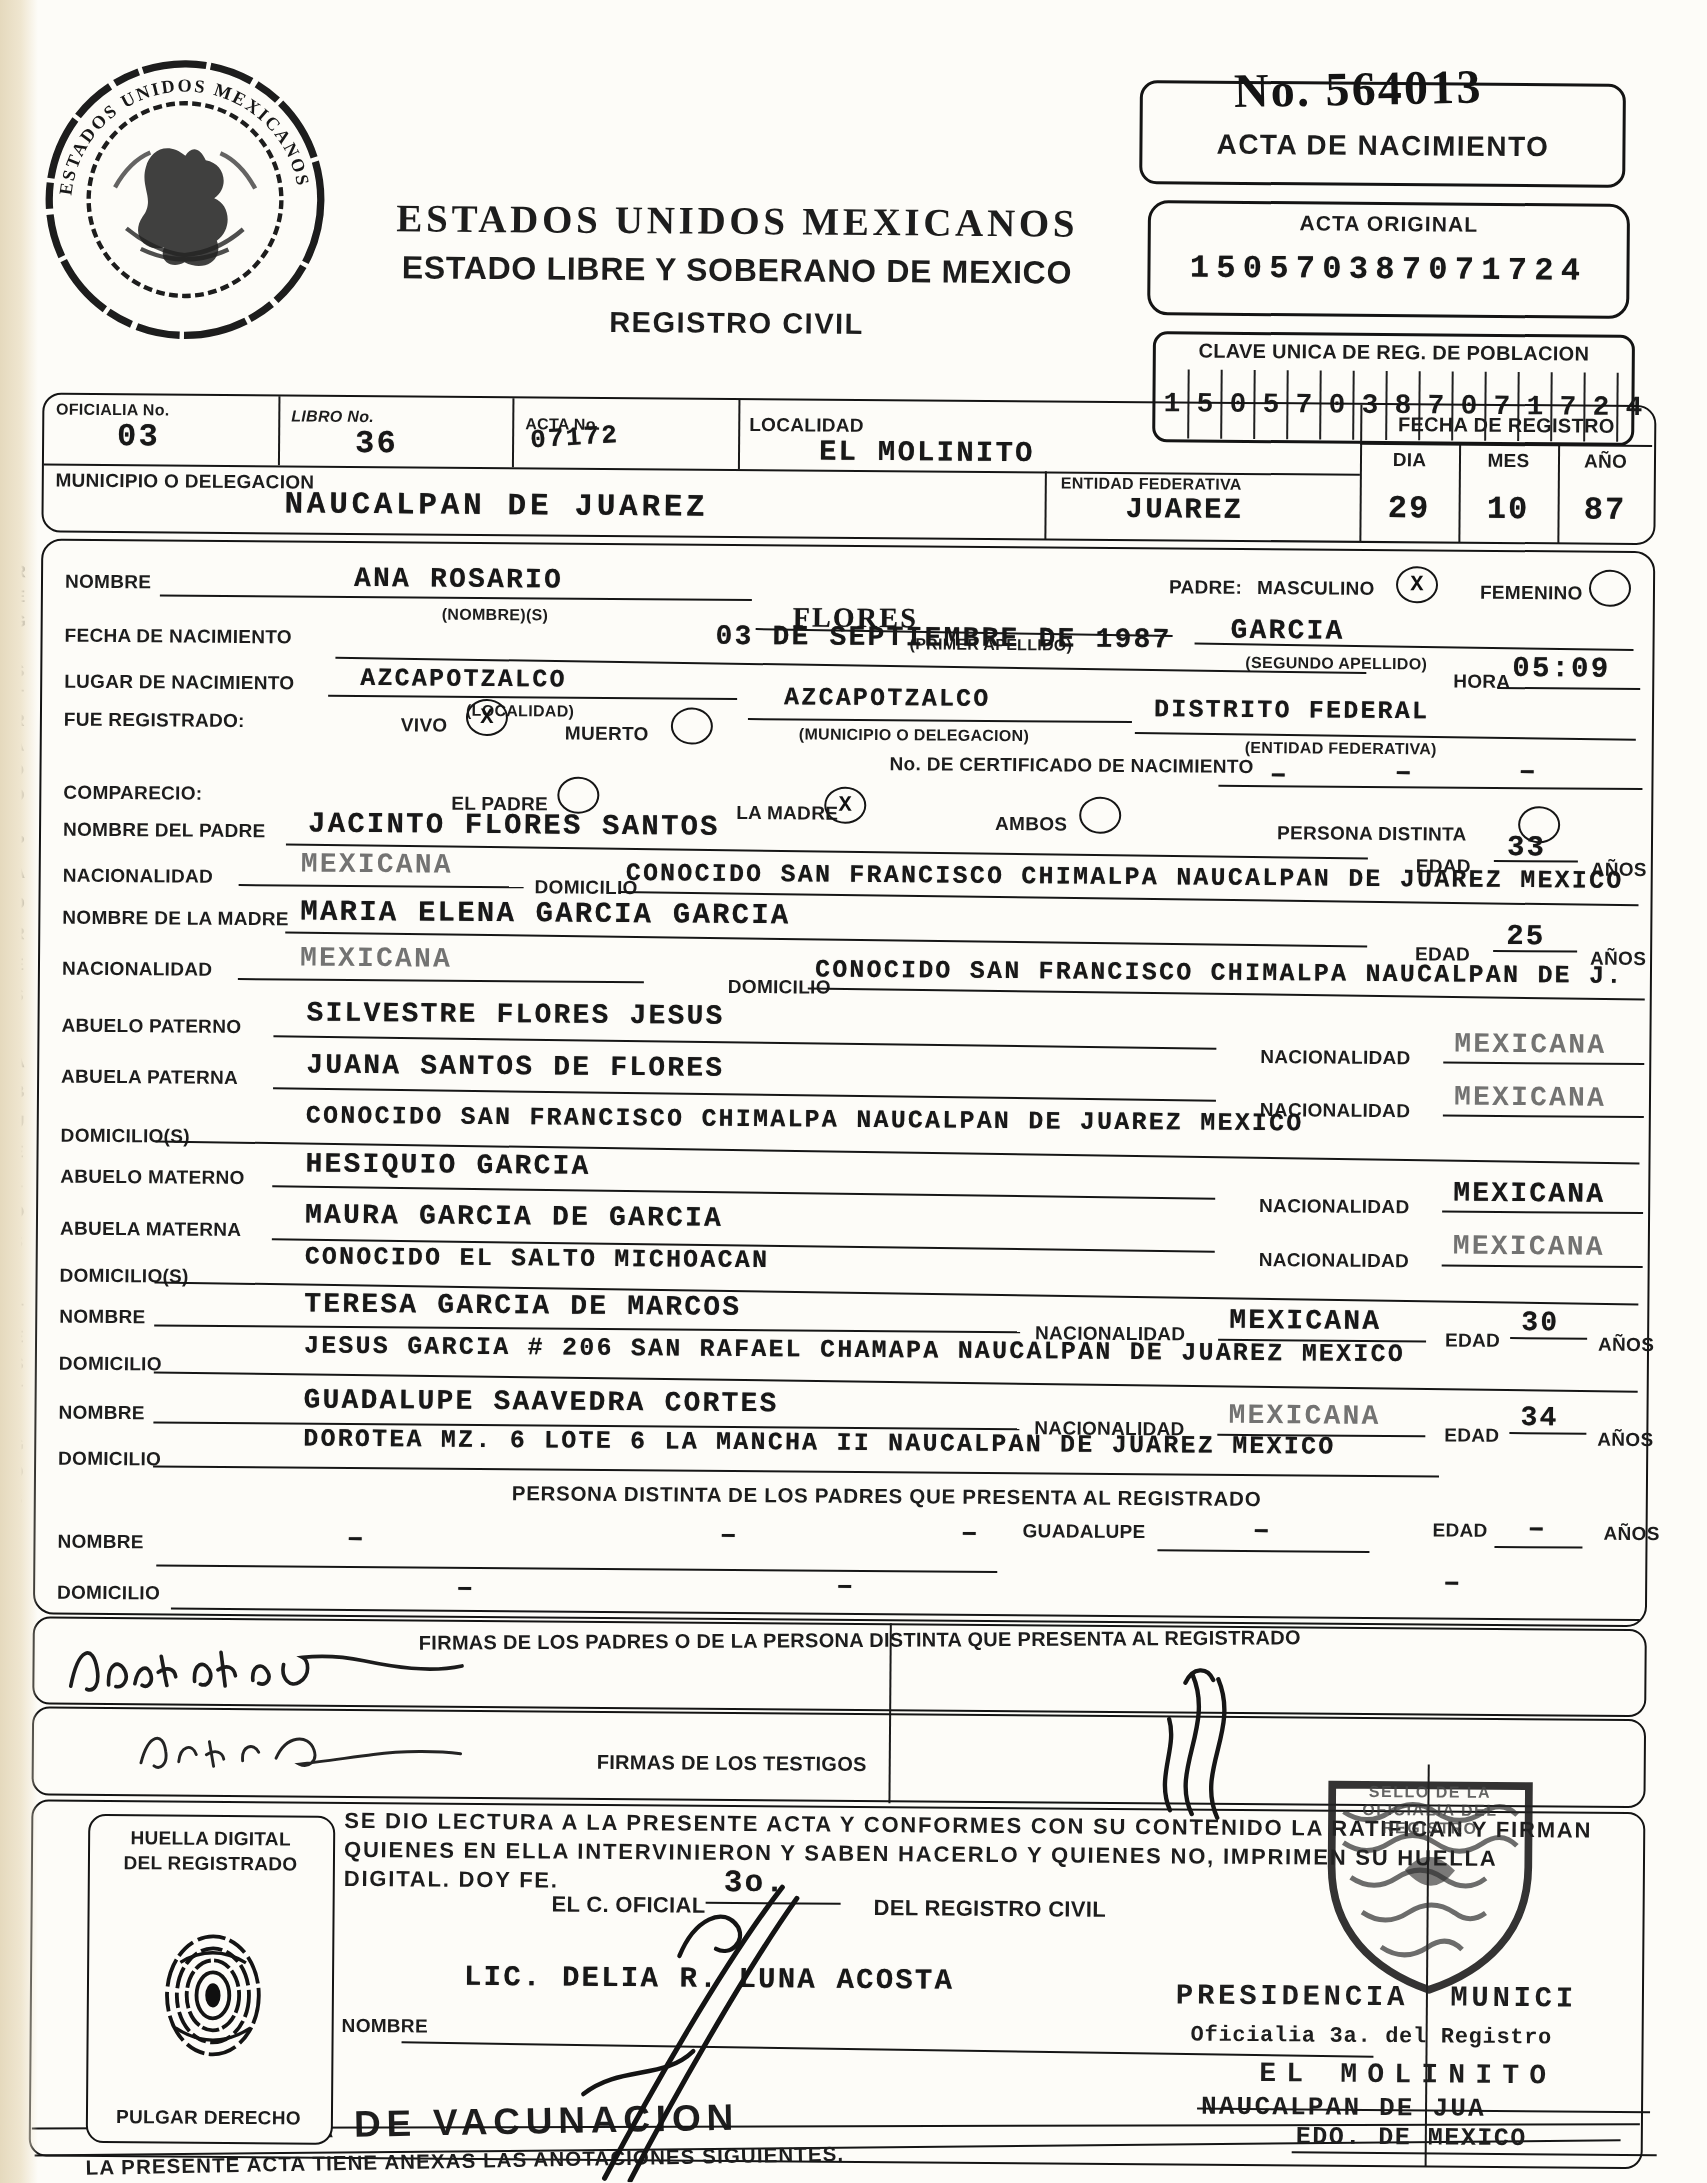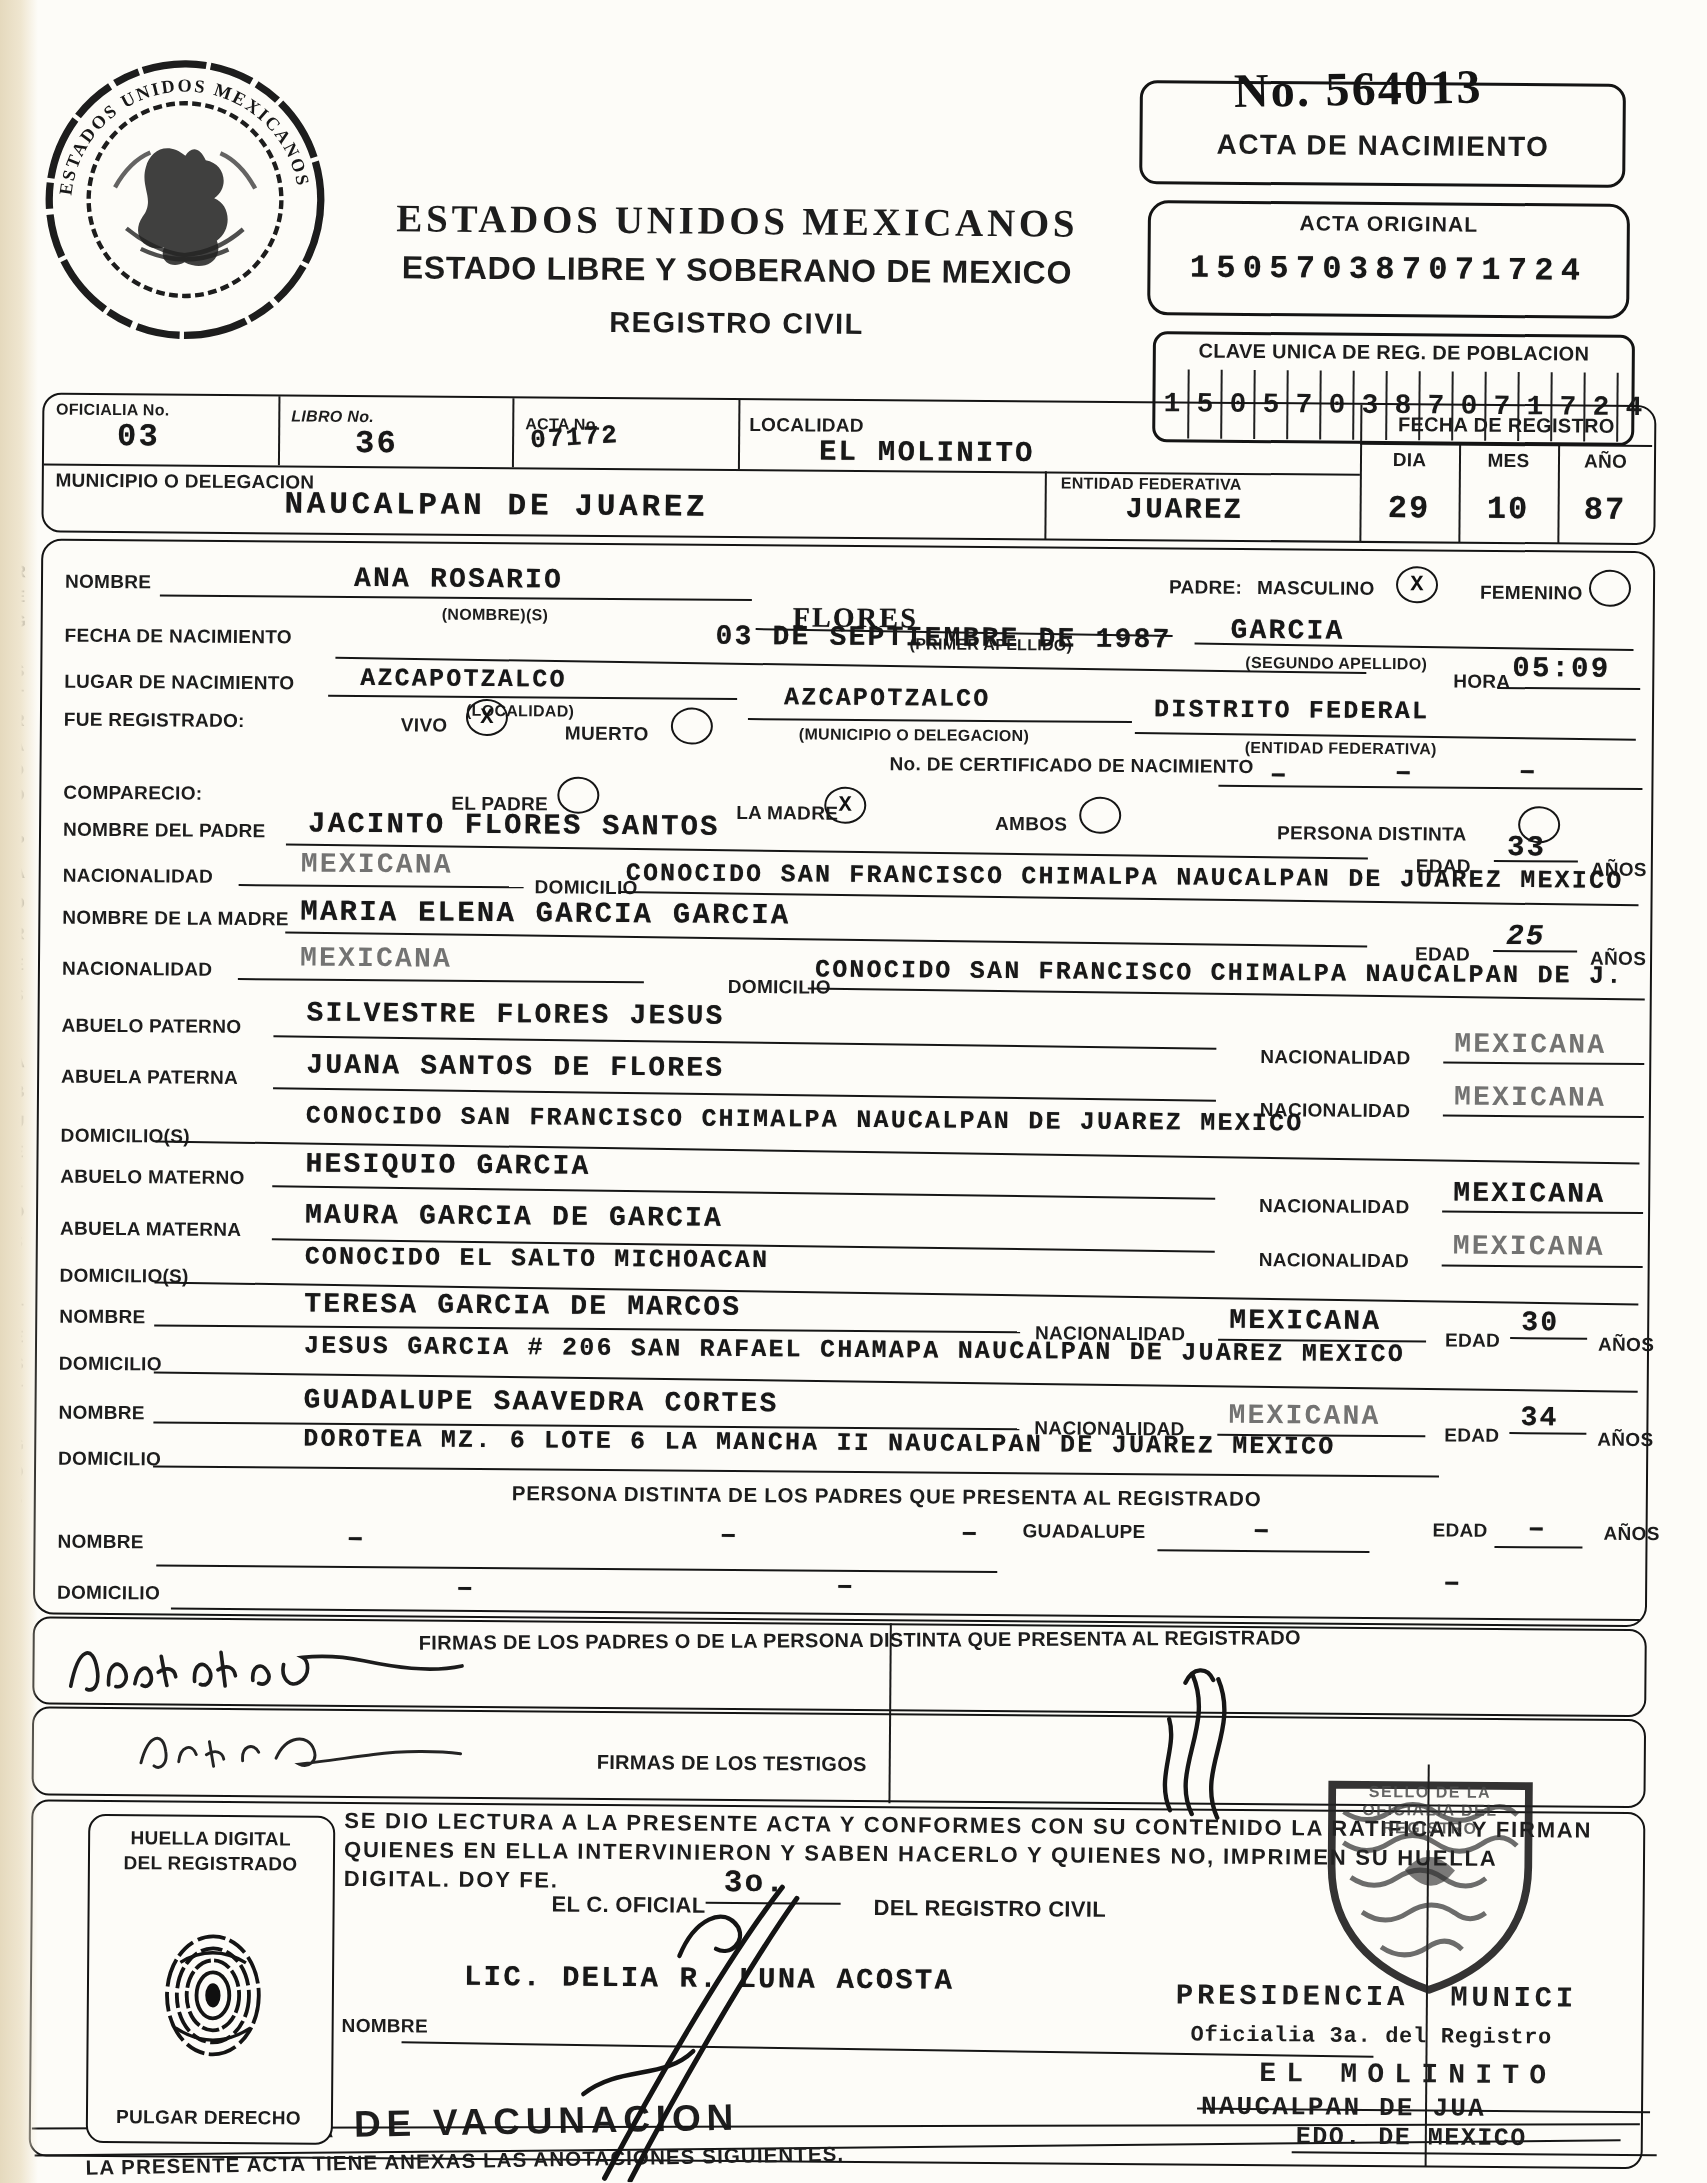--- a/index.html
+++ b/index.html
@@ -194,21 +194,21 @@
   <div class="typed t38 faded" style="left:307px;top:849px;">MEXICANA</div>
   <div class="line" style="left:245px;top:883px;width:285px;"></div>
   <div class="lbl" style="left:541px;top:874px;">DOMICILIO</div>
   <div class="typed t34" style="left:632px;top:857px;">CONOCIDO SAN FRANCISCO CHIMALPA NAUCALPAN DE JUAREZ MEXICO</div>
   <div class="line r03" style="left:625px;top:887px;width:1020px;"></div>
 
   <div class="lbl" style="left:69px;top:908px;">NOMBRE DE LA MADRE</div>
   <div class="typed t40" style="left:307px;top:896px;">MARIA ELENA GARCIA GARCIA</div>
   <div class="line r03" style="left:292px;top:930px;width:1082px;"></div>
   <div class="lbl" style="left:1422px;top:934px;">EDAD</div>
-  <div class="typed t40" style="left:1513px;top:911px;font-style:italic;">25</div>
+  <div class="typed t40" style="left:1513px;top:911px;">25</div>
   <div class="line" style="left:1500px;top:939px;width:84px;"></div>
   <div class="lbl" style="left:1597px;top:937px;">AÑOS</div>
 
   <div class="lbl" style="left:69px;top:959px;">NACIONALIDAD</div>
   <div class="typed t38 faded" style="left:307px;top:943px;">MEXICANA</div>
   <div class="line" style="left:245px;top:977px;width:406px;"></div>
   <div class="lbl" style="left:735px;top:972px;">DOMICILIO</div>
   <div class="typed t34" style="left:822px;top:952px;">CONOCIDO SAN FRANCISCO CHIMALPA NAUCALPAN DE J.</div>
   <div class="line r03" style="left:815px;top:982px;width:837px;"></div>
 

